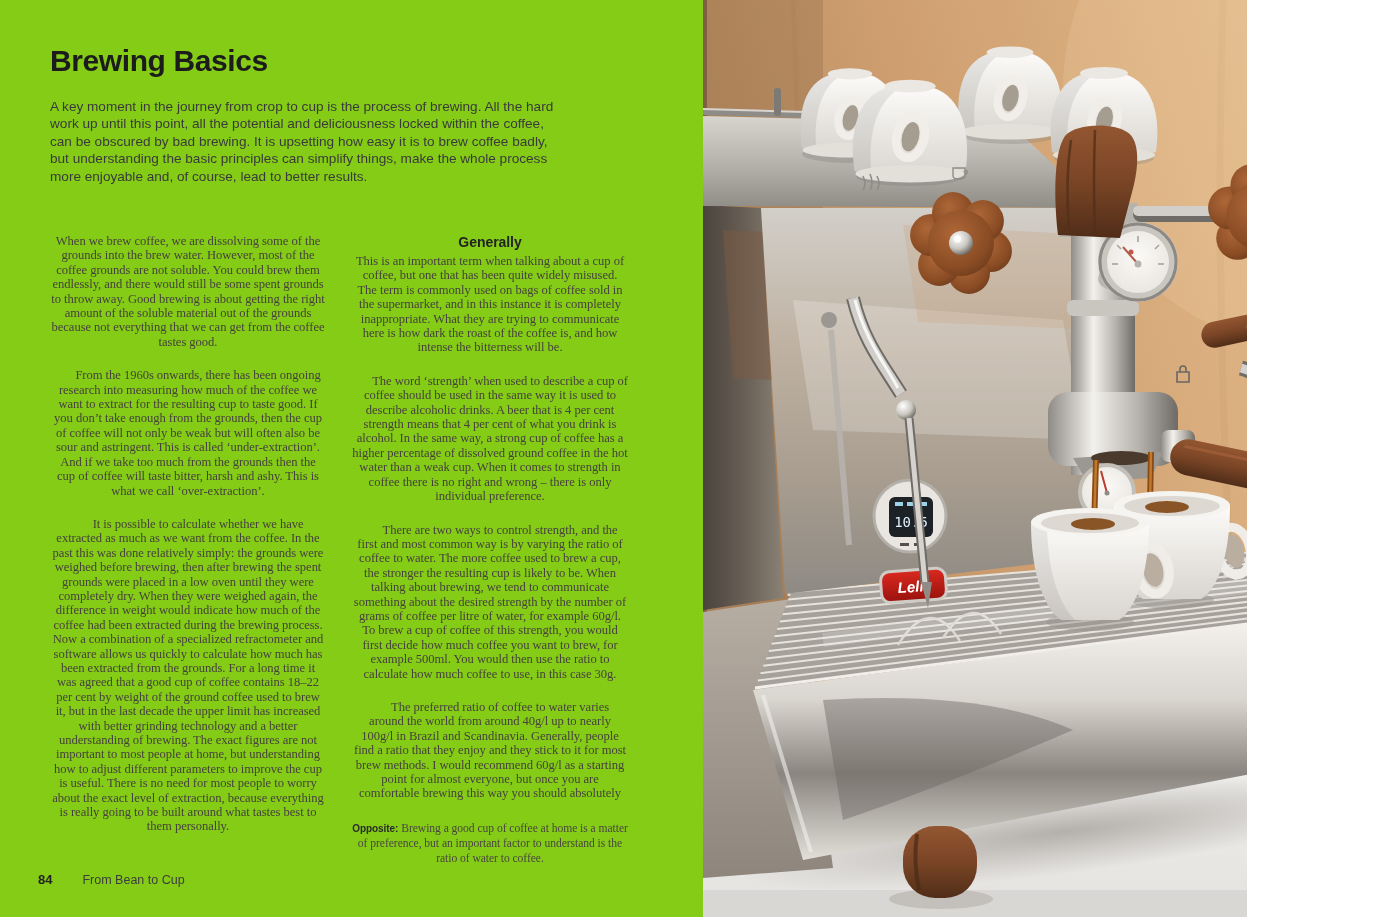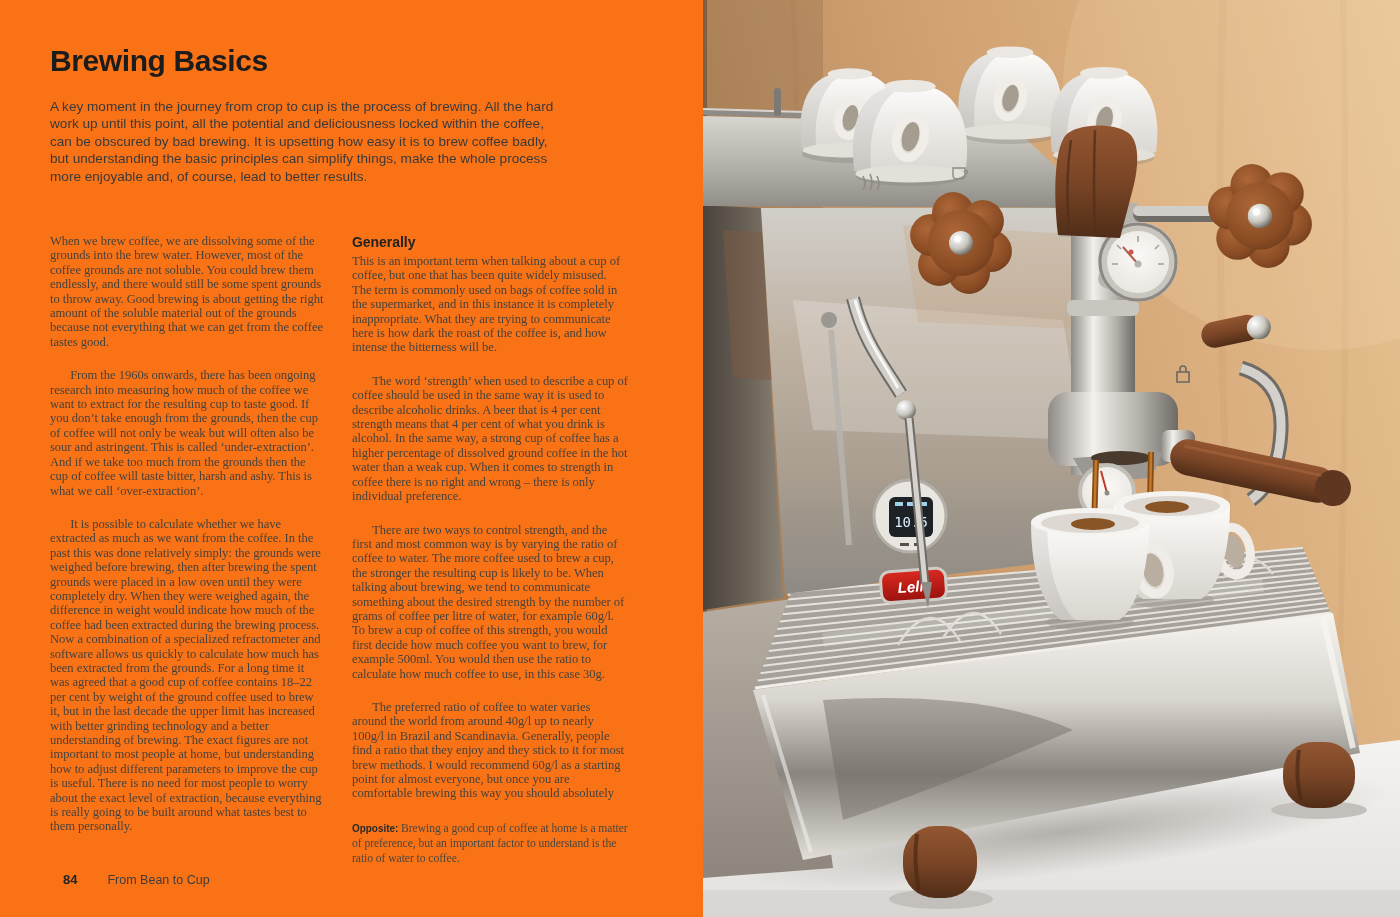--- a/index.html
+++ b/index.html
@@ -1,33 +1,33 @@
 <!DOCTYPE html>
 <html><head>
 <meta charset="utf-8">
 <style>
   html,body{margin:0;padding:0;background:#ffffff;}
-  .page{position:relative;width:1400px;height:917px;background:#f97316;overflow:hidden;
-        font-family:"Liberation Sans",sans-serif;}
+  .page{position:relative;width:1208px;height:917px;background:#84cc16;overflow:hidden;
+        font-family:"Liberation Sans",sans-serif;padding-left:39px;}
   
   .book-title{position:absolute;left:50px;top:44px;font-size:30px;font-weight:700;
       letter-spacing:-0.4px;color:#1c1c1c;margin:0;}
   .intro{position:absolute;left:50px;top:98px;width:508px;font-size:13.6px;line-height:17.4px;
       color:#3a3a3a;}
-  .columns{position:absolute;left:50px;top:234px;width:578px;display:flex;gap:26px;}
+  .columns{position:absolute;left:50px;top:234px;width:578px;display:flex;gap:26px;text-align:center;}
   .col{width:280px;font-family:"Liberation Serif","DejaVu Serif",serif;font-size:12.6px;
       line-height:14.4px;color:#46423c;letter-spacing:-0.05px;}
   .col p{margin:0;}
   .col p + p{text-indent:1.6em;margin-top:19px;}
   .col-heading{font-family:"Liberation Sans",sans-serif;font-size:14px;font-weight:600;
       color:#222222;margin:0 0 4px 0;line-height:16px;}
   .caption{margin-top:20px;font-size:11.6px;line-height:15px;color:#4a463f;width:276px;}
   .caption .cap-label{font-family:"Liberation Sans",sans-serif;font-weight:700;font-size:10px;
       color:#2b2b2b;}
-  .footer{position:absolute;left:63px;top:872px;display:flex;gap:30px;align-items:baseline;}
+  .footer{position:absolute;left:38px;top:872px;display:flex;gap:30px;align-items:baseline;}
   .footer .pagenum{font-weight:700;font-size:13px;color:#222;}
   .footer .section{font-size:12.5px;color:#3d3d3d;}
   
   .photo{position:absolute;left:703px;top:0;width:697px;height:917px;}
   .photo svg{display:block;}
 </style>
 </head>
 <body>
 
 <div class="page">

